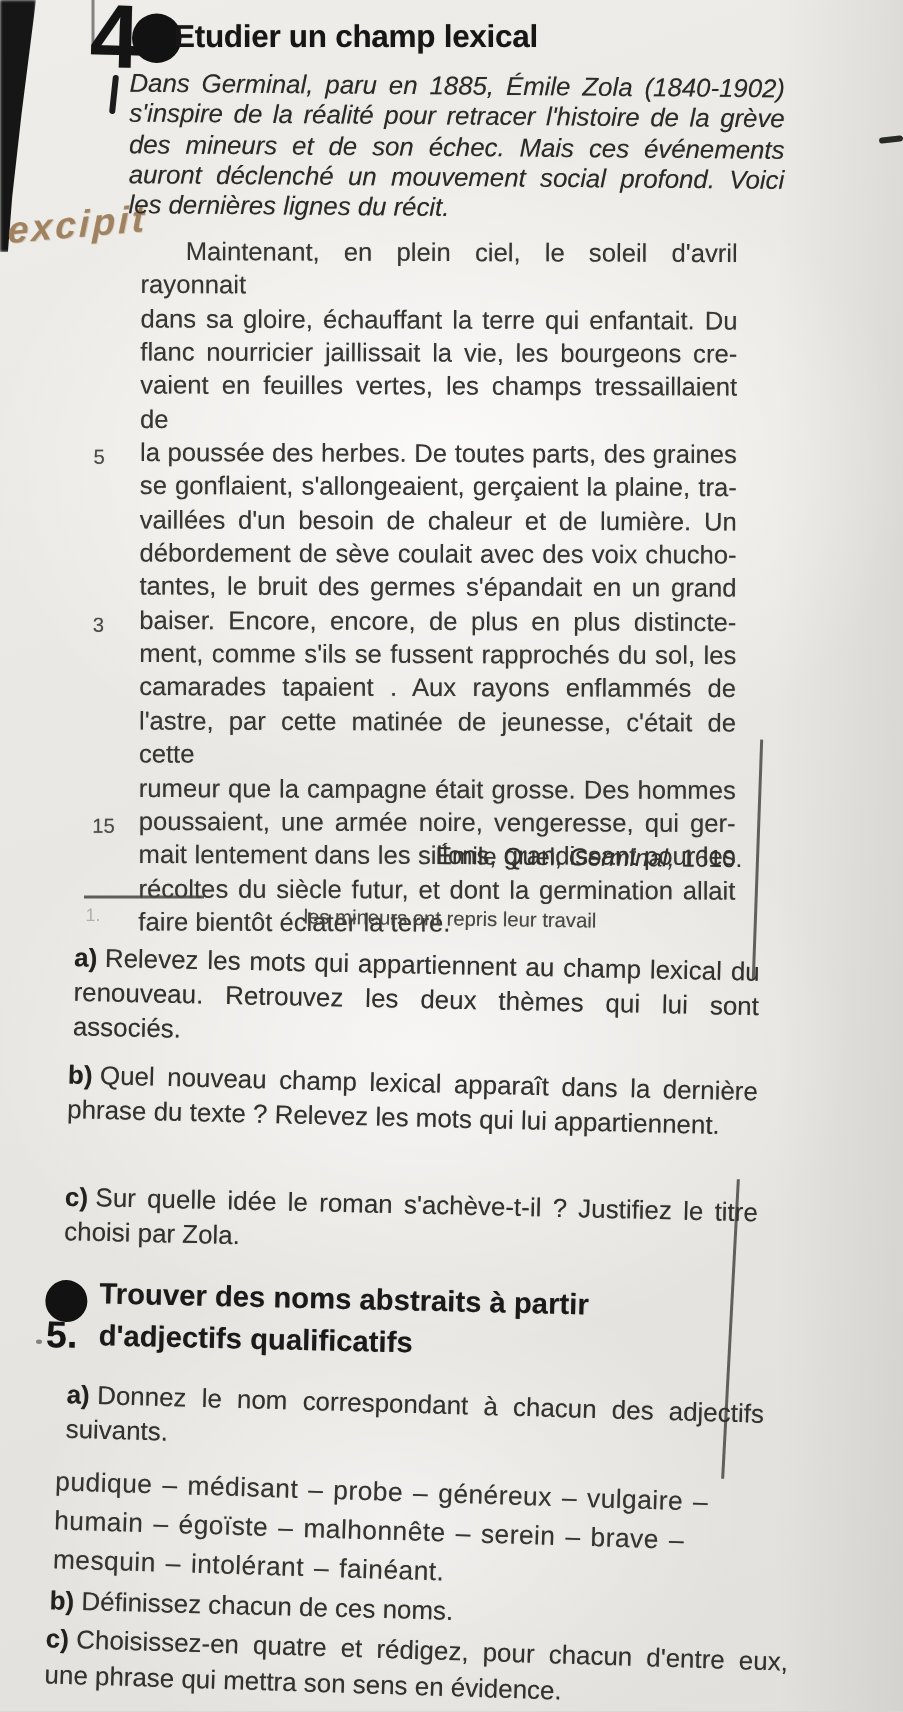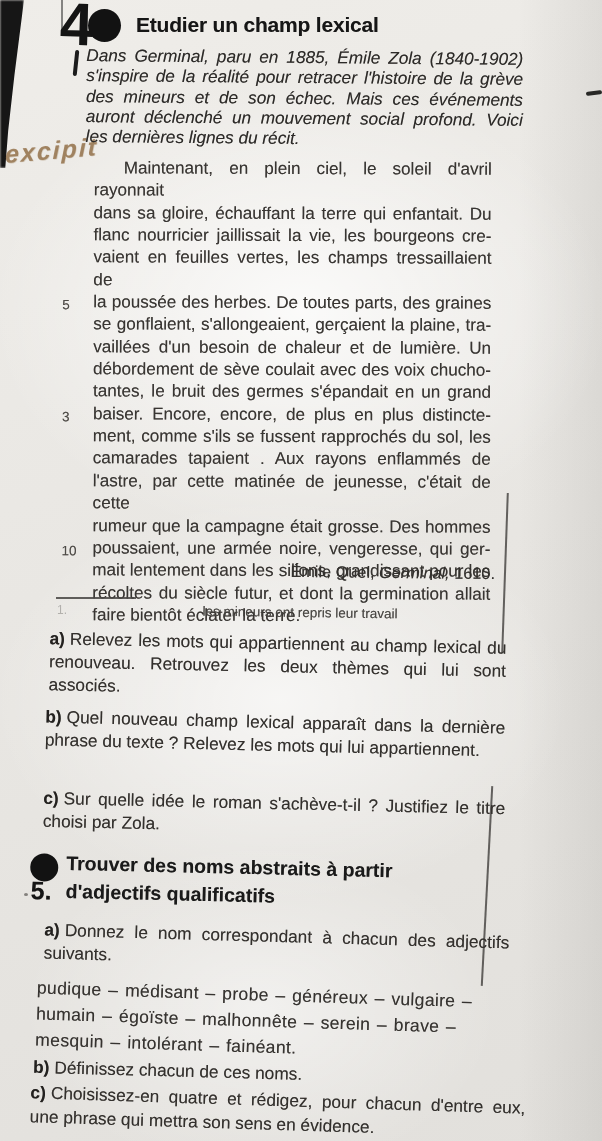--- a/index.html
+++ b/index.html
@@ -23,21 +23,21 @@
   .mline { position:absolute; width:2px; background:#4a4845; opacity:.85; }
   .mline-1 { left:504px; top:493px; height:160px; transform:rotate(2deg); }
   .mline-2 { left:486px; top:786px; height:200px; transform:rotate(3deg); }
   .spot { position:absolute; left:24px; top:893px; width:4px; height:3px; background:#6a6864; border-radius:50%; opacity:.8; }
 
   
   .num4 { position:absolute; left:60px; top:-10px; font-size:60px; font-weight:900; color:#141414; letter-spacing:-2px; transform:rotate(1.5deg); }
   .num4-tail { position:absolute; left:74px; top:50px; width:4px; height:26px; background:#1c1c1c; transform:rotate(6deg); border-radius:2px; }
   .bullet { position:absolute; border-radius:50%; background:#121212; }
   .bullet-4 { left:88px; top:9px; width:33px; height:33px; }
-  .title-4 { position:absolute; left:136px; top:13px; font-size:21px; font-weight:700; color:#161616; letter-spacing:-.2px; }
+  .title-4 { position:absolute; left:116px; top:13px; font-size:21px; font-weight:700; color:#161616; letter-spacing:-.2px; }
 
   
   .intro { position:absolute; left:86px; top:47px; width:437px; transform:rotate(.5deg);
     font-style:italic; font-size:17.2px; line-height:20.3px; color:#2c2a28; }
   .iline { text-align:justify; text-align-last:justify; }
   .intro div.iline:last-of-type { text-align-last:left; }
 
   
   .excipit { position:absolute; left:5px; top:136px; font-size:25px; font-style:italic; font-weight:600;
     color:rgba(150,118,80,.85); letter-spacing:2px; transform:rotate(-5deg) skewX(-6deg);
@@ -176,21 +176,21 @@
         <span class="lnum"></span>
         <span class="ltxt">l'astre, par cette matinée de jeunesse, c'était de cette</span>
       </div>
 
       <div class="pline">
         <span class="lnum"></span>
         <span class="ltxt">rumeur que la campagne était grosse. Des hommes</span>
       </div>
 
       <div class="pline">
-        <span class="lnum">10</span>
+        <span class="lnum">15</span>
         <span class="ltxt">poussaient, une armée noire, vengeresse, qui ger-</span>
       </div>
 
       <div class="pline">
         <span class="lnum"></span>
         <span class="ltxt">mait lentement dans les sillons, grandissant pour les</span>
       </div>
 
       <div class="pline">
         <span class="lnum"></span>

